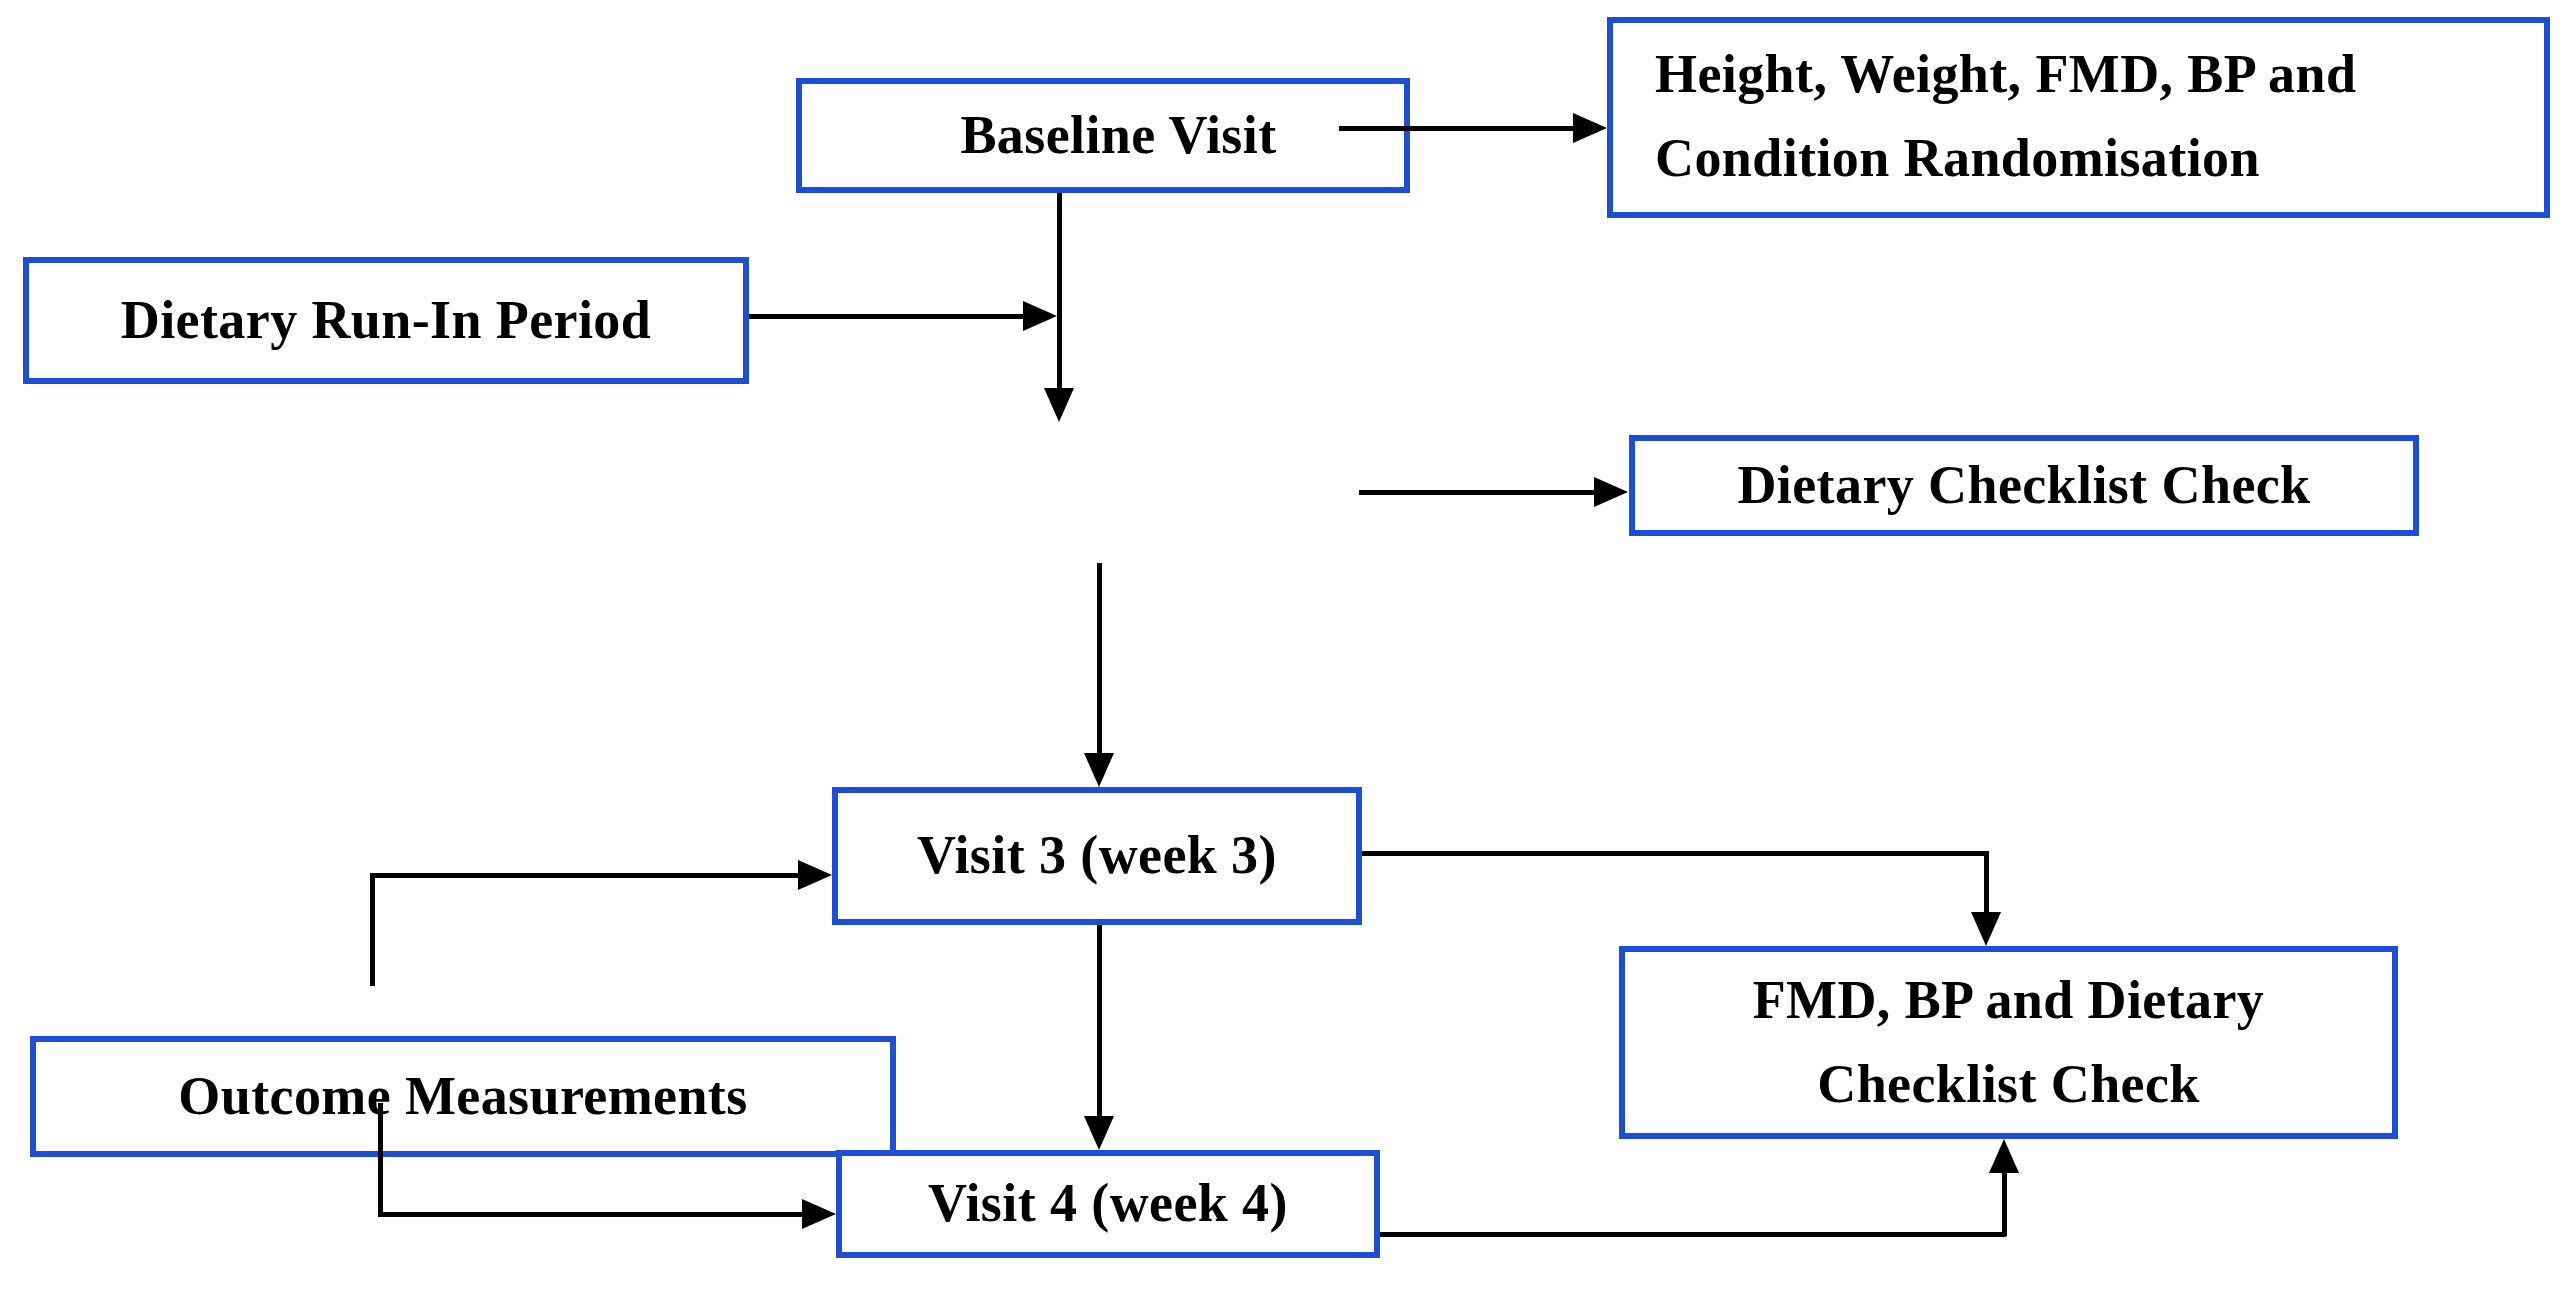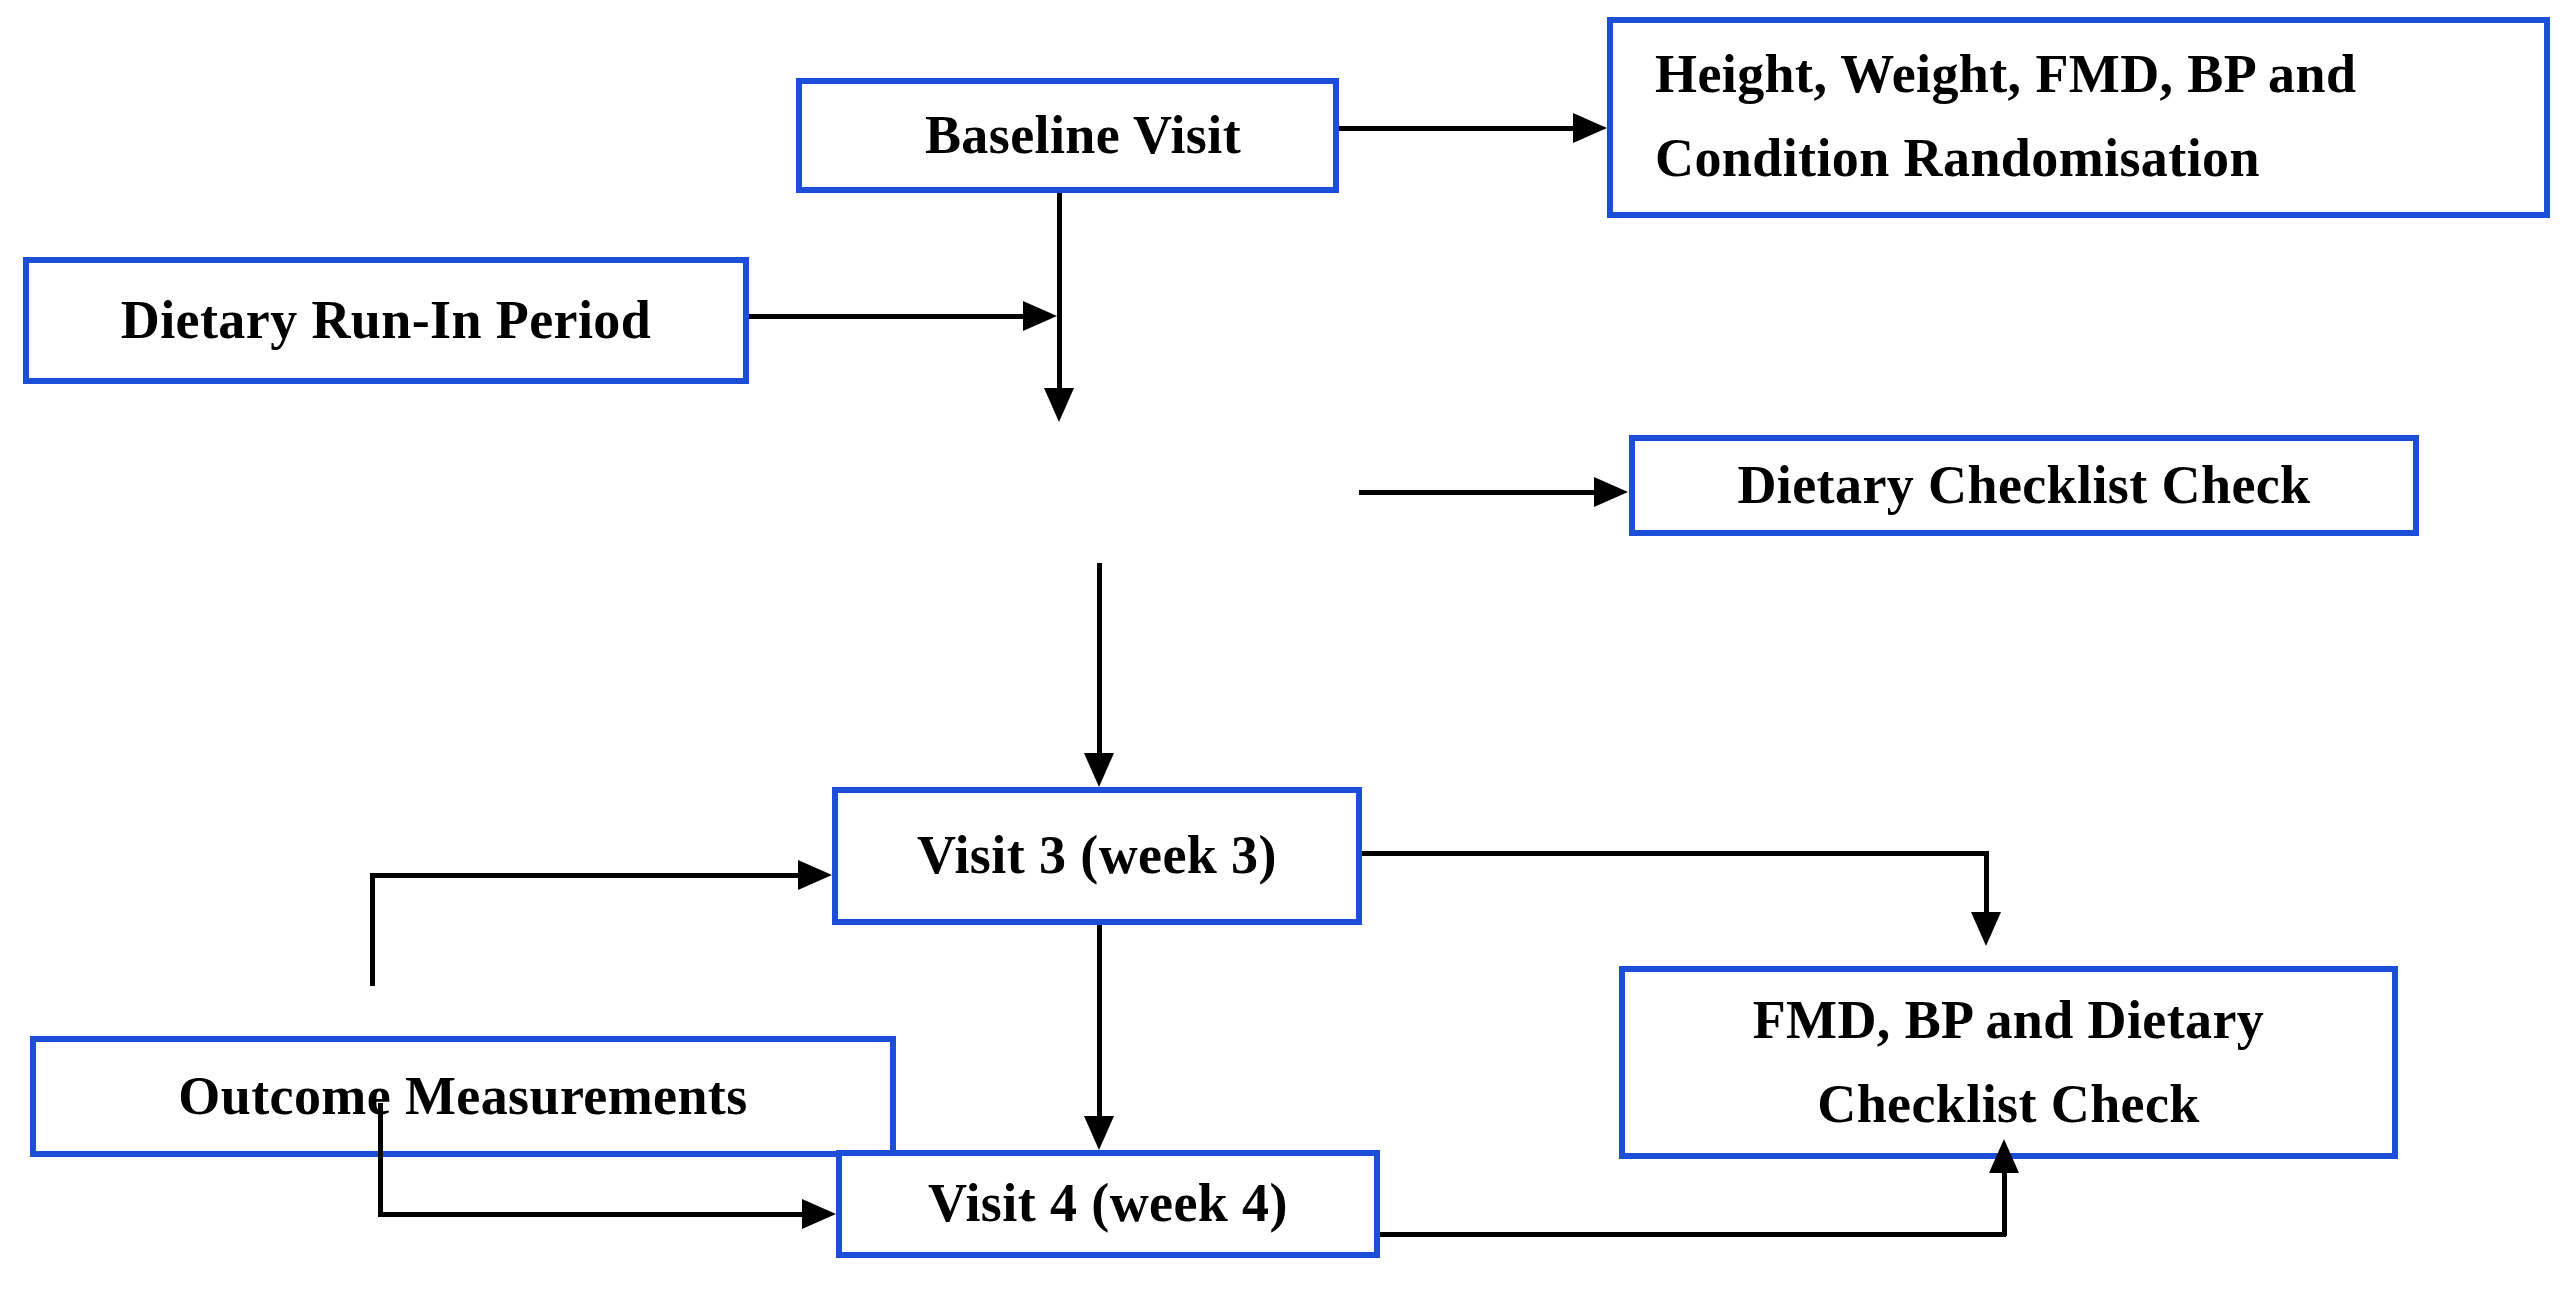--- a/index.html
+++ b/index.html
@@ -41,21 +41,21 @@
   .ah-right { border-top: 15px solid transparent; border-bottom: 15px solid transparent; border-left: 34px solid #000000; }
   .ah-down  { border-left: 15px solid transparent; border-right: 15px solid transparent; border-top: 34px solid #000000; }
   .ah-up    { border-left: 15px solid transparent; border-right: 15px solid transparent; border-bottom: 34px solid #000000; }
   .two-line { line-height: 1.55; }
 </style>
 </head>
 <body>
 
 <div id="stage">
 
-  <div class="box" style="left:796px; top:78px; width:543px; height:115px;padding-left:31px;">
+  <div class="box" style="left:796px; top:78px; width:614px; height:115px;padding-left:31px;">
     <span class="label">Baseline Visit</span>
   </div>
 
   <div class="box align-left two-line" style="left:1607px; top:16.6px; width:943px; height:201px;">
     <span class="label">Height, Weight, FMD, BP and</span>
     <span class="label">Condition Randomisation</span>
   </div>
 
   <div class="box" style="left:23px; top:257px; width:726px; height:127px;">
     <span class="label">Dietary Run-In Period</span>
@@ -71,21 +71,21 @@
   </div>
 
   <div class="box" style="left:30px; top:1036px; width:866px; height:121px;">
     <span class="label">Outcome Measurements</span>
   </div>
 
   <div class="box" style="left:836px; top:1150px; width:544px; height:108px;">
     <span class="label">Visit 4 (week 4)</span>
   </div>
 
-  <div class="box two-line" style="left:1619px; top:946px; width:779px; height:193px;margin-top:20px;">
+  <div class="box two-line" style="left:1619px; top:946px; width:779px; height:193px;">
     <span class="label">FMD, BP and Dietary</span>
     <span class="label">Checklist Check</span>
   </div>
 
   <div class="hline" style="left:1339px; top:126px; width:236px;"></div>
   <div class="ah ah-right" style="left:1573px; top:113px;"></div>
 
   <div class="vline" style="left:1057px; top:193px; height:198px;"></div>
   <div class="ah ah-down" style="left:1044px; top:388px;"></div>
 

